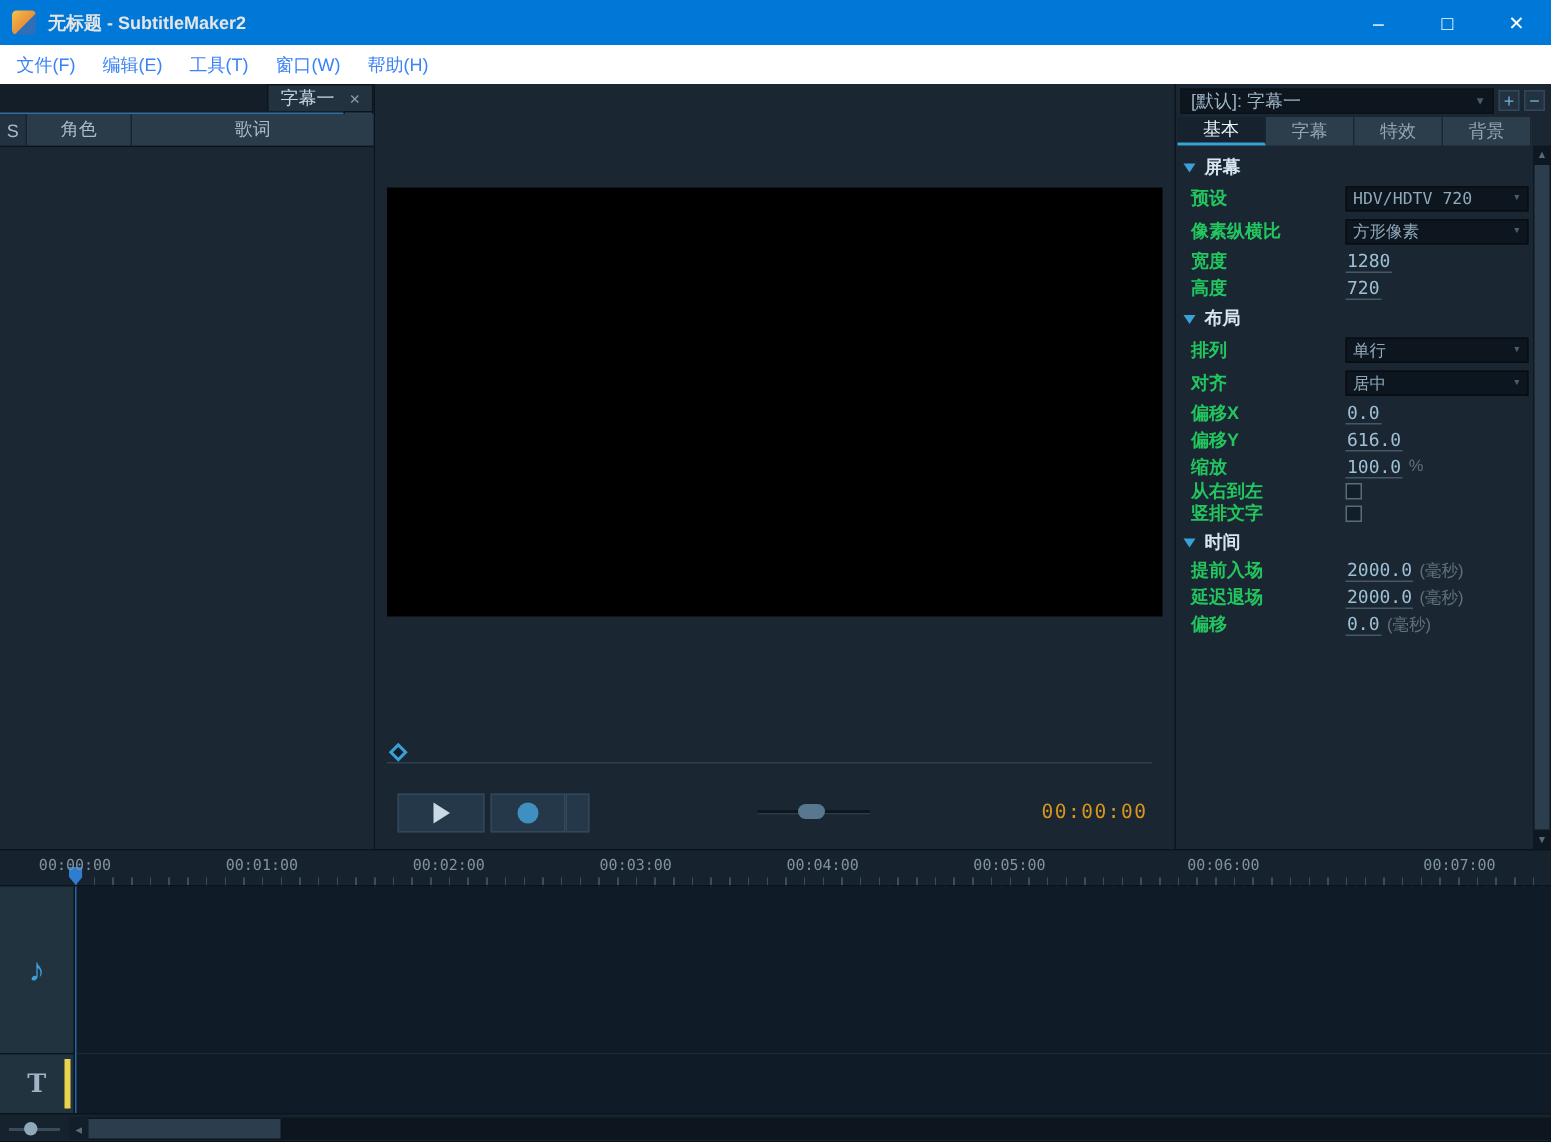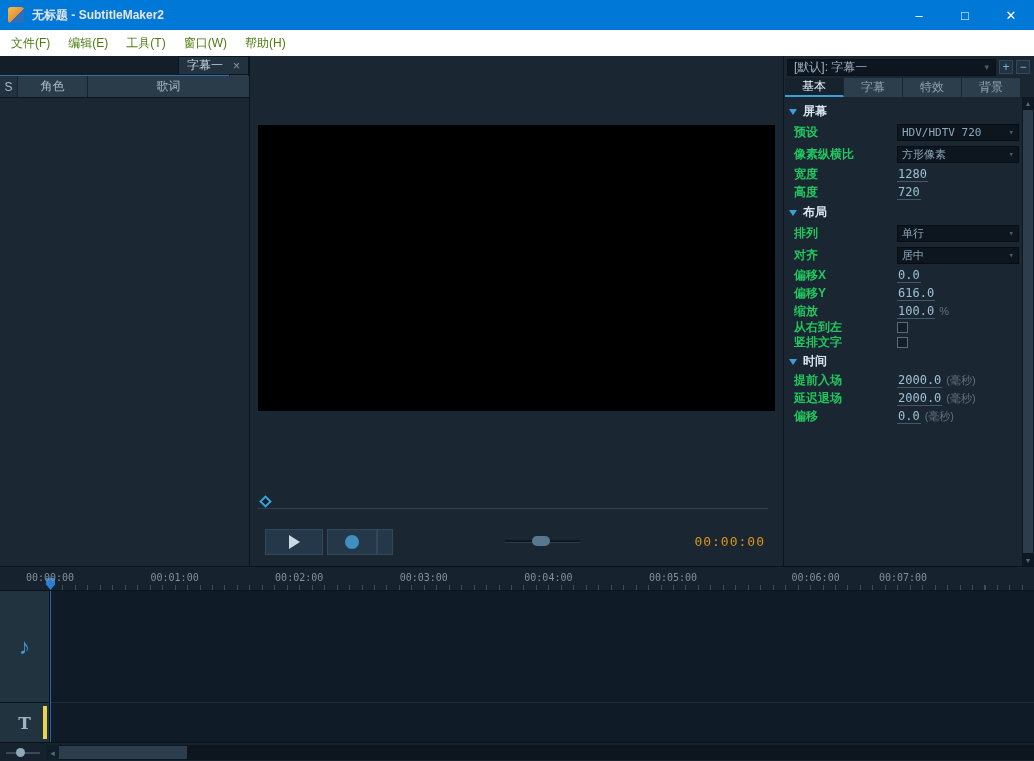--- a/index.html
+++ b/index.html
@@ -10,21 +10,21 @@
   }
   
   .titlebar{position:absolute;top:0;left:0;right:0;height:30px;background:#0078d7;display:flex;align-items:center;color:#fff;}
   .app-icon{width:16px;height:16px;margin:0 8px 0 8px;border-radius:3px;
     background:linear-gradient(135deg,#f5c04a 0%,#e8913a 55%,#2d6fb8 56%,#2d6fb8 100%);}
   .title-text{font-size:12px;color:#e5e5e5;font-weight:bold;}
   .win-btns{margin-left:auto;display:flex;height:30px;}
   .win-btn{width:46px;height:30px;display:flex;align-items:center;justify-content:center;font-size:13px;color:#fff;}
   
   .menubar{position:absolute;top:30px;left:0;right:0;height:26px;background:#ffffff;display:flex;align-items:center;padding-left:2px;}
-  .menu-item{padding:0 9px;font-size:12px;color:#4d7c0f;line-height:26px;}
+  .menu-item{padding:0 9px;font-size:12px;color:#3b82f6;line-height:26px;}
   
   .main{position:absolute;top:56px;left:0;width:1034px;height:510px;display:flex;background:#1a2733;}
   
   .left-panel{position:relative;width:250px;height:100%;background:#1a2733;border-right:1px solid #0c141d;}
   .doc-tabs{height:20px;display:flex;align-items:flex-end;background:#131e29;border-bottom:1px solid #2d6f9e;flex-direction:column;}
   .doc-tab{height:19px;display:flex;align-items:center;gap:10px;padding:0 8px;background:#22333f;color:#c7d6e0;font-size:12px;border:1px solid #0c141d;border-bottom:none;}
   .doc-tab .tab-close{color:#8a9aa8;font-size:12px;}
   .add-tab{width:20px;height:16px;margin-left:2px;background:#2e4253;color:#9fb4c4;display:flex;align-items:center;justify-content:center;font-size:12px;border:1px solid #0c141d;border-bottom:none;}
   .grid-header{height:22px;display:flex;background:#1a2733;border-bottom:1px solid #0c141d;}
   .gh-cell{background:#2a3b49;border-right:1px solid #17242f;color:#a9bcc9;font-size:12px;display:flex;align-items:center;justify-content:center;}
@@ -269,21 +269,21 @@
     <div class="ruler">
       <div class="ruler-ticks"></div>
       <div class="playhead-marker"></div>
     <div class="ruler-label" style="left: 50px;">00:00:00</div>
         <div class="ruler-label" style="left: 174.6px;">00:01:00</div>
         <div class="ruler-label" style="left: 299.2px;">00:02:00</div>
         <div class="ruler-label" style="left: 423.8px;">00:03:00</div>
         <div class="ruler-label" style="left: 548.4px;">00:04:00</div>
         <div class="ruler-label" style="left: 673px;">00:05:00</div>
         <div class="ruler-label" style="left: 797.6px; padding-left: 36px;">00:06:00</div>
-        <div class="ruler-label" style="left: 903px;">00:07:00</div>
+        <div class="ruler-label" style="left: 973px;">00:07:00</div>
       </div>
     <div class="tracks">
       <div class="tick-strip"></div>
       <div class="track track-music">
         <div class="track-head">
           <span class="music-note-icon">♪</span>
         </div>
         <div class="track-body"></div>
       </div>
       <div class="track track-text">

